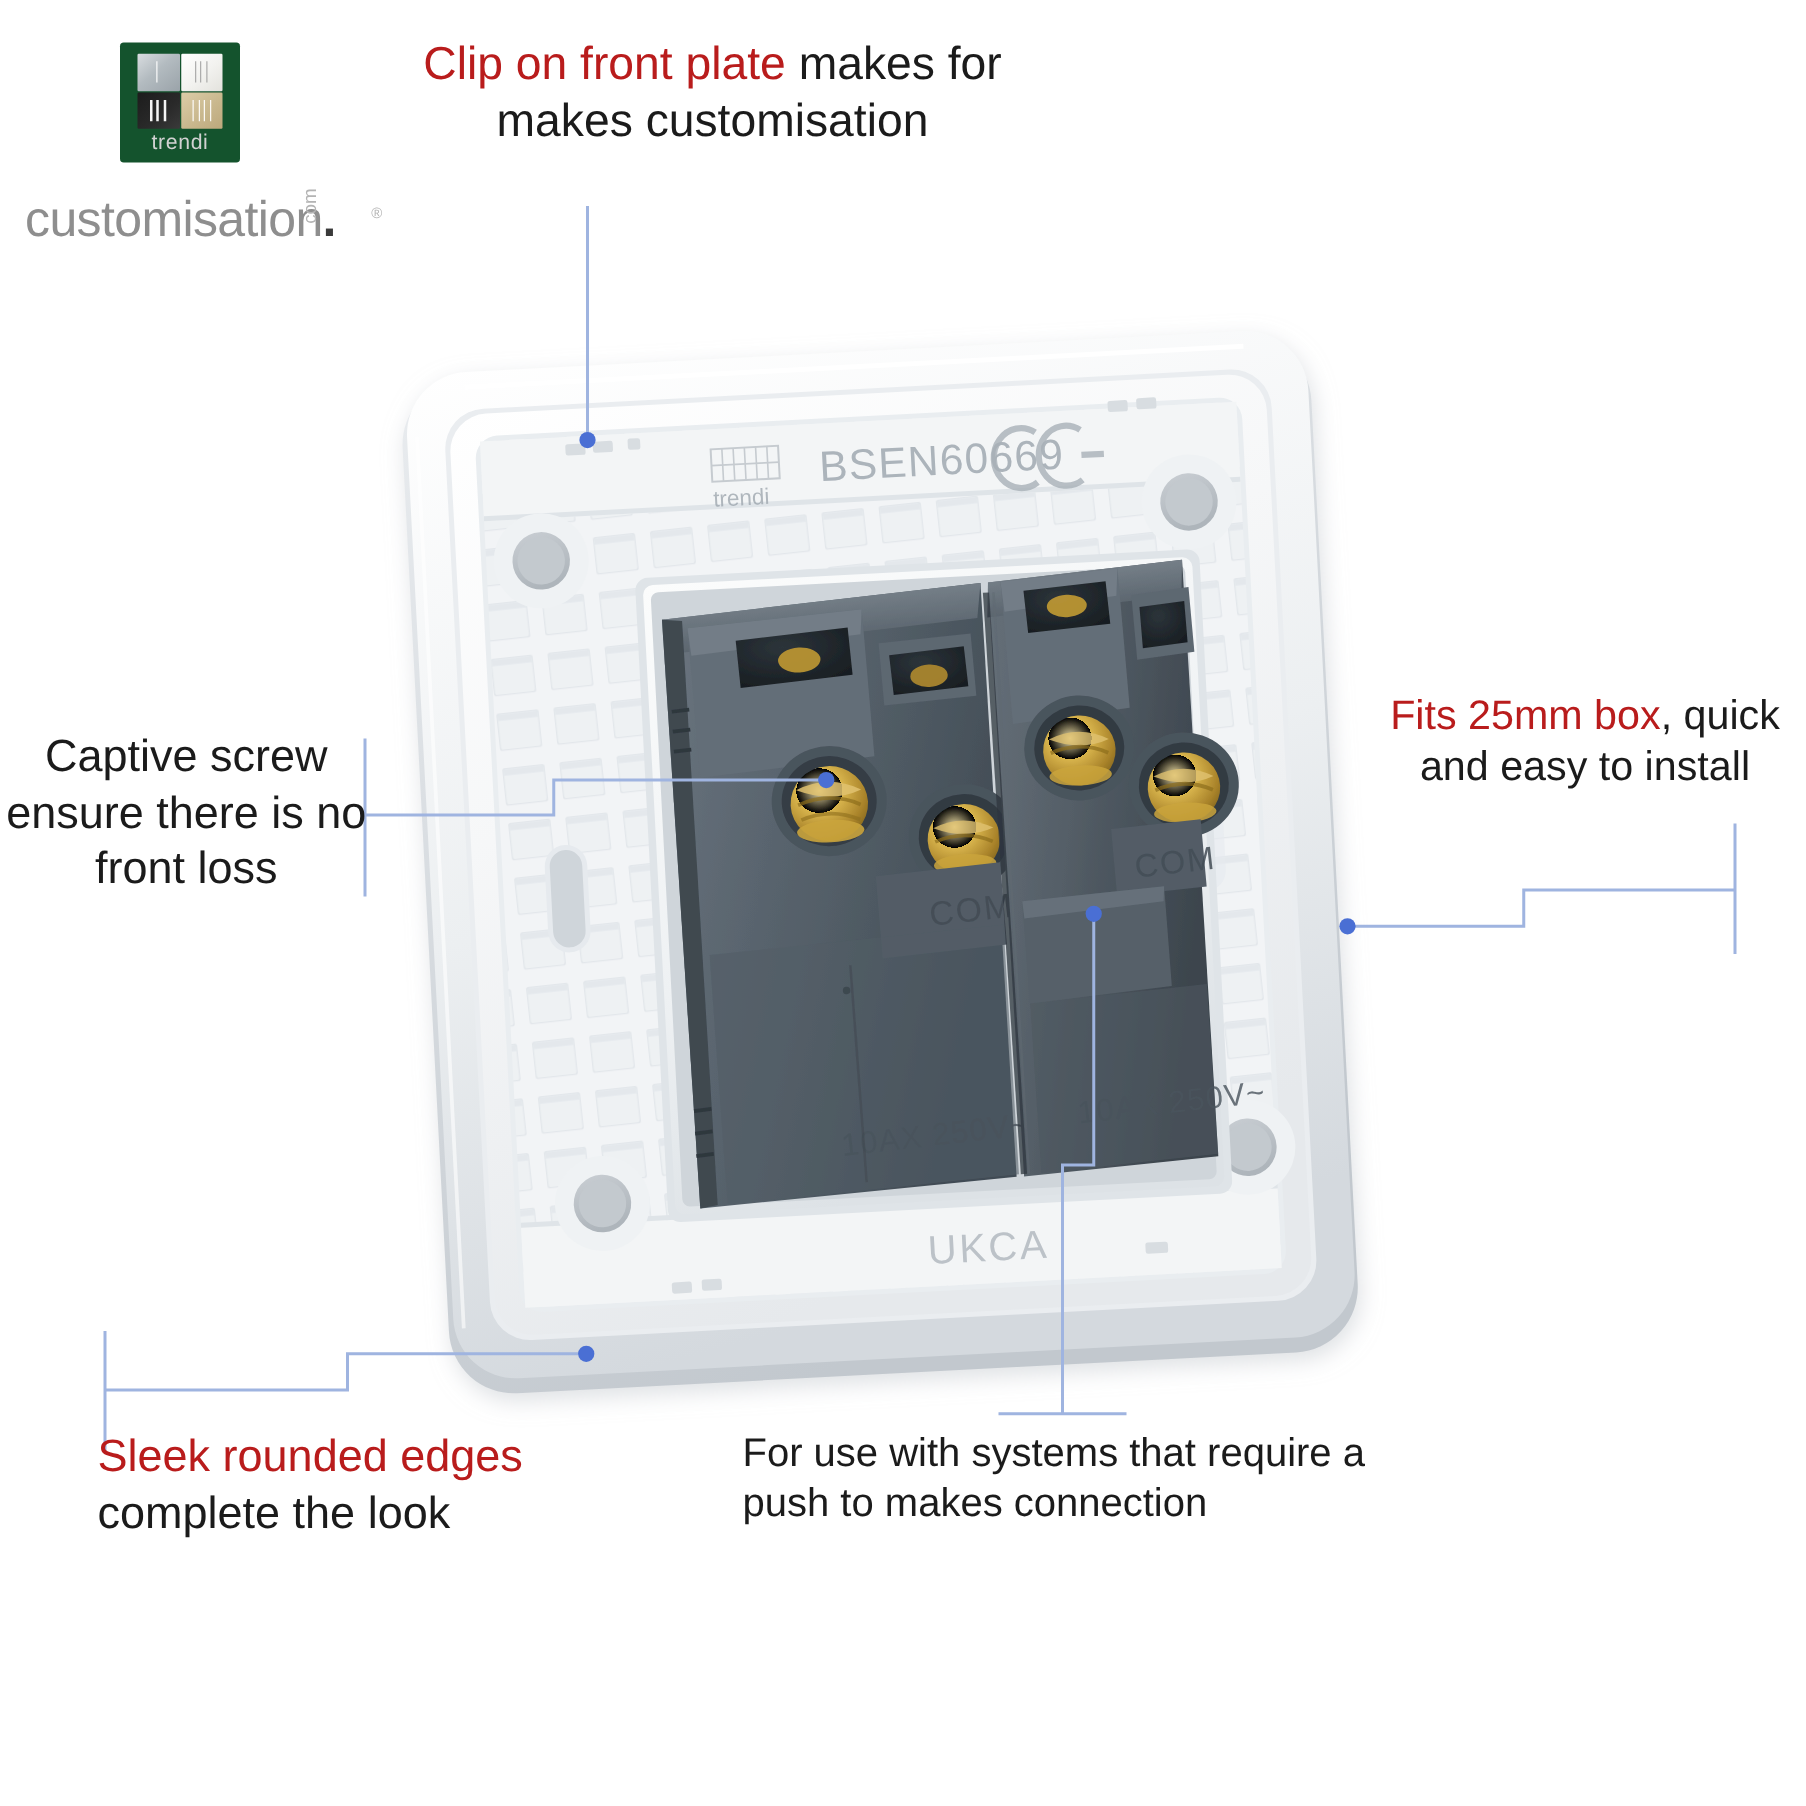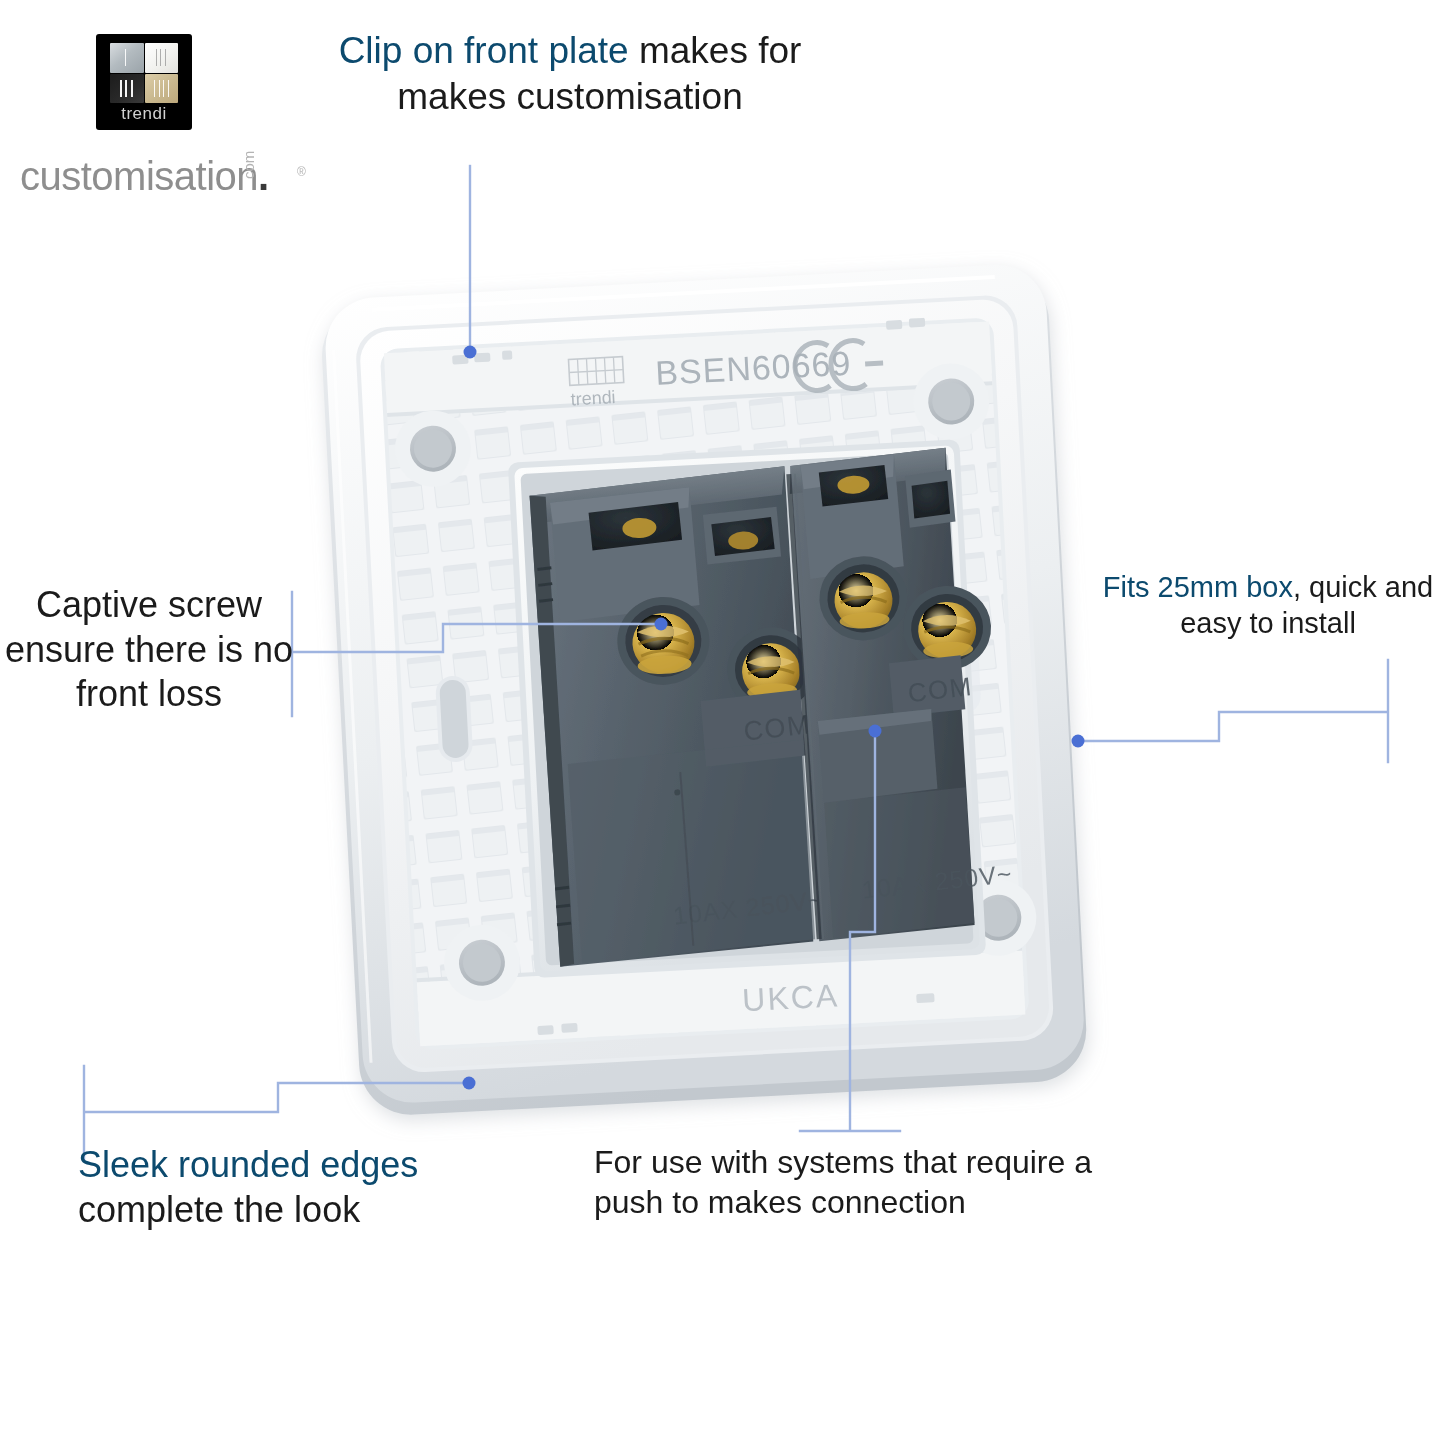--- a/index.html
+++ b/index.html
@@ -10,21 +10,21 @@
     font-family:"Liberation Sans", sans-serif;
     overflow:hidden;
     position:relative;
   }
   .stage{position:absolute;left:0;top:0;width:1445px;height:1445px;}
 
   
   .logo-wrap{position:absolute;left:96px;top:34px;width:230px;height:180px;}
   .logo-tile{
     position:absolute;left:0;top:0;width:96px;height:96px;
-    background:#000000;border-radius:3px;
+    background:#14532d;border-radius:3px;
     display:flex;flex-direction:column;align-items:center;justify-content:flex-start;
   }
   .logo-grid{
     width:68px;height:60px;margin-top:9px;
     display:grid;grid-template-columns:1fr 1fr;grid-template-rows:1fr 1fr;
     gap:1px;
   }
   .lg-cell{position:relative;overflow:hidden;border-radius:1px;}
   .lg-a{background:linear-gradient(140deg,#d9dde0 0%,#b3bbc0 45%,#9aa3a9 100%);}
   .lg-b{background:linear-gradient(140deg,#ffffff 0%,#f2f2ef 55%,#e3e2dd 100%);}
@@ -51,24 +51,24 @@
   .logo-brand .dot{color:#3a3a3a;font-weight:700;}
   .logo-brand .tld{
     font-size:15px;color:#b4b4b4;
     display:inline-block;transform:rotate(-90deg) translate(14px,-12px);
     transform-origin:left bottom;letter-spacing:0;
   }
   .logo-brand .reg{font-size:12px;vertical-align:super;color:#b4b4b4;}
 
   
   .callout{position:absolute;line-height:1.24;color:#1b1b1b;}
-  .callout .hl{color:#0c4a6e;}
+  .callout .hl{color:#b91c1c;}
   .c-top   {left:300px;top:28px;width:540px;text-align:center;font-size:37px;}
   .c-left  {left:-6px;top:583px;width:310px;text-align:center;font-size:36px;}
-  .c-right {left:1098px;top:570px;width:340px;text-align:center;font-size:29px;}
+  .c-right {left:1098px;top:552px;width:340px;text-align:center;font-size:33px;}
   .c-bl    {left:78px;top:1143px;width:360px;font-size:36px;}
   .c-bc    {left:594px;top:1143px;width:510px;text-align:left;font-size:32px;}
 
   
   svg.overlay{position:absolute;left:0;top:0;width:1445px;height:1445px;pointer-events:none;}
   svg.product{position:absolute;left:0;top:0;width:1445px;height:1445px;}
 </style>
 </head>
 <body>
 

